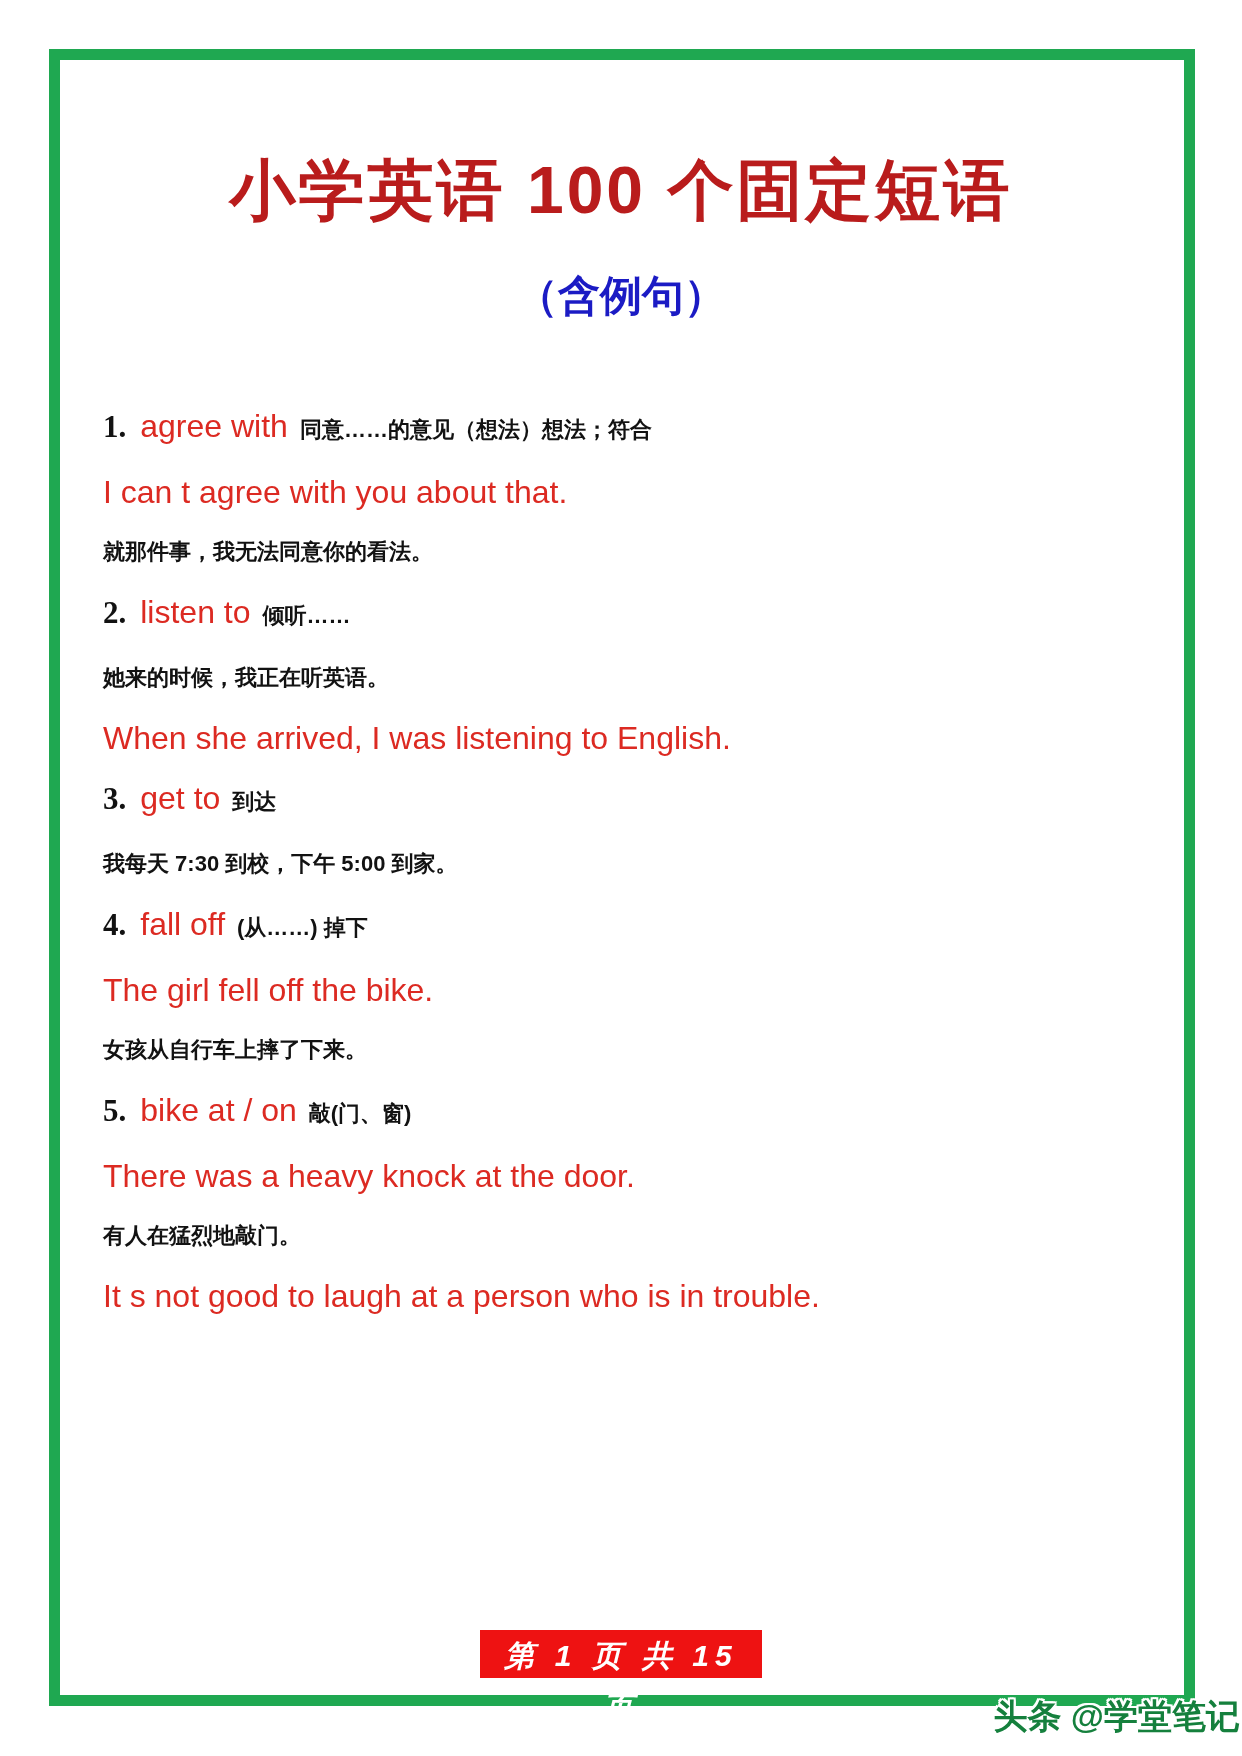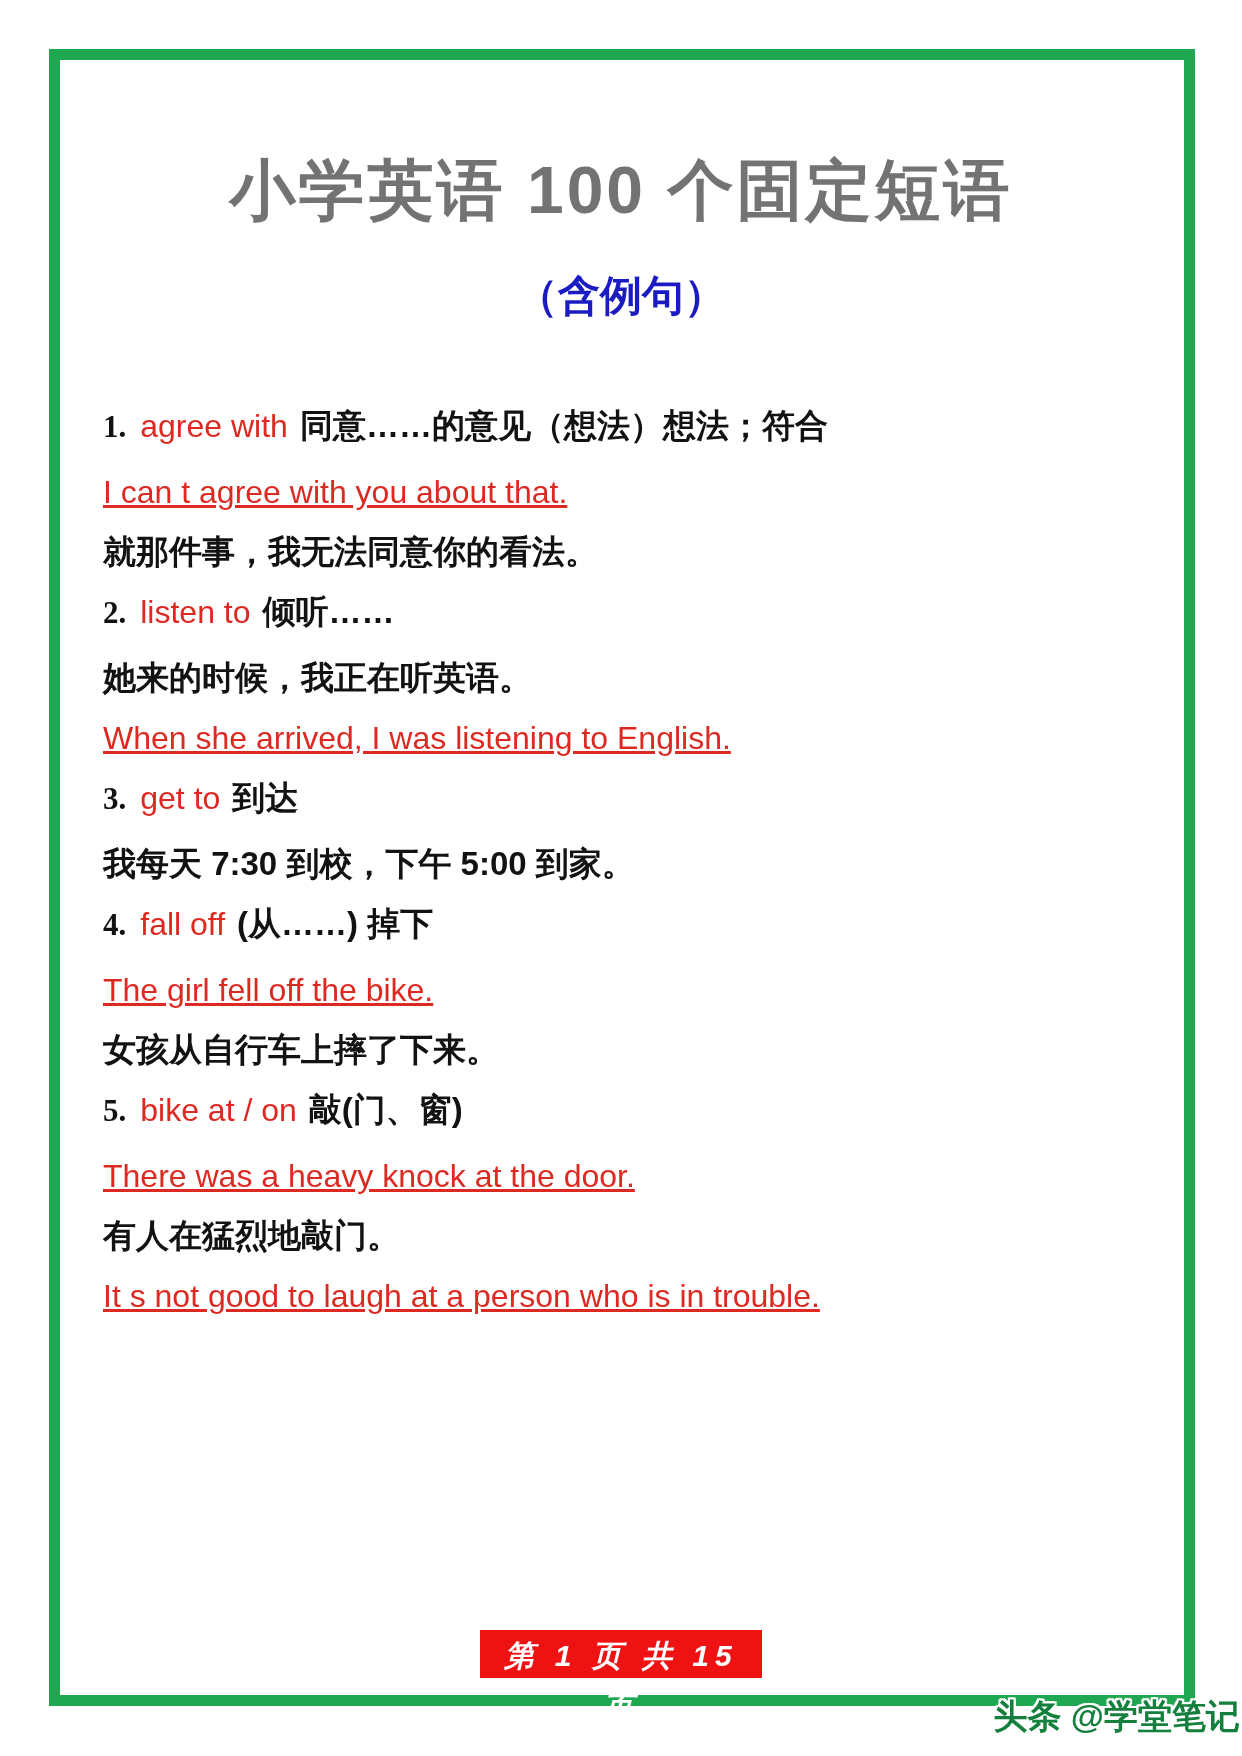--- a/index.html
+++ b/index.html
@@ -16,21 +16,21 @@
     left: 49px; top: 49px; right: 47px; bottom: 50px;
     border: 11px solid #1fa851;
   }
   .title {
     position: absolute;
     top: 146px; left: 0; width: 100%;
     text-align: center;
     font-size: 66px;
     font-weight: 700;
     letter-spacing: 3px;
-    color: #737373;
+    color: #b91c1c;
     font-family: "Liberation Sans", sans-serif;
   }
   .subtitle {
     position: absolute;
     top: 268px; left: 0; width: 100%;
     text-align: center;
     font-size: 42px;
     font-weight: 700;
     color: #1b1bc4;
   }
@@ -47,23 +47,23 @@
     margin-right: 14px;
   }
   .phrase {
     color: #dc2a22;
     font-size: 32px;
     margin-right: 12px;
   }
   .meaning, .trans {
     color: #121212;
     font-weight: 700;
-    font-size: 33px;
+    font-size: 22px;
   }
-  .example { color: #dc2a22; font-size: 32px; text-decoration: underline; }
+  .example { color: #dc2a22; font-size: 32px; }
   .footer-badge {
     position: absolute;
     left: 480px; top: 1630px;
     width: 282px; height: 48px;
     background: #ee1212;
     color: #ffffff;
     font-size: 30px;
     font-weight: 700;
     font-style: italic;
     letter-spacing: 6px;

